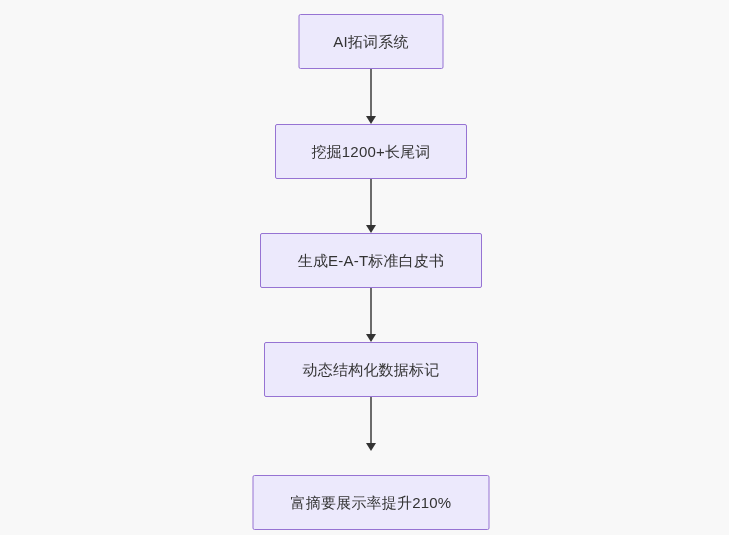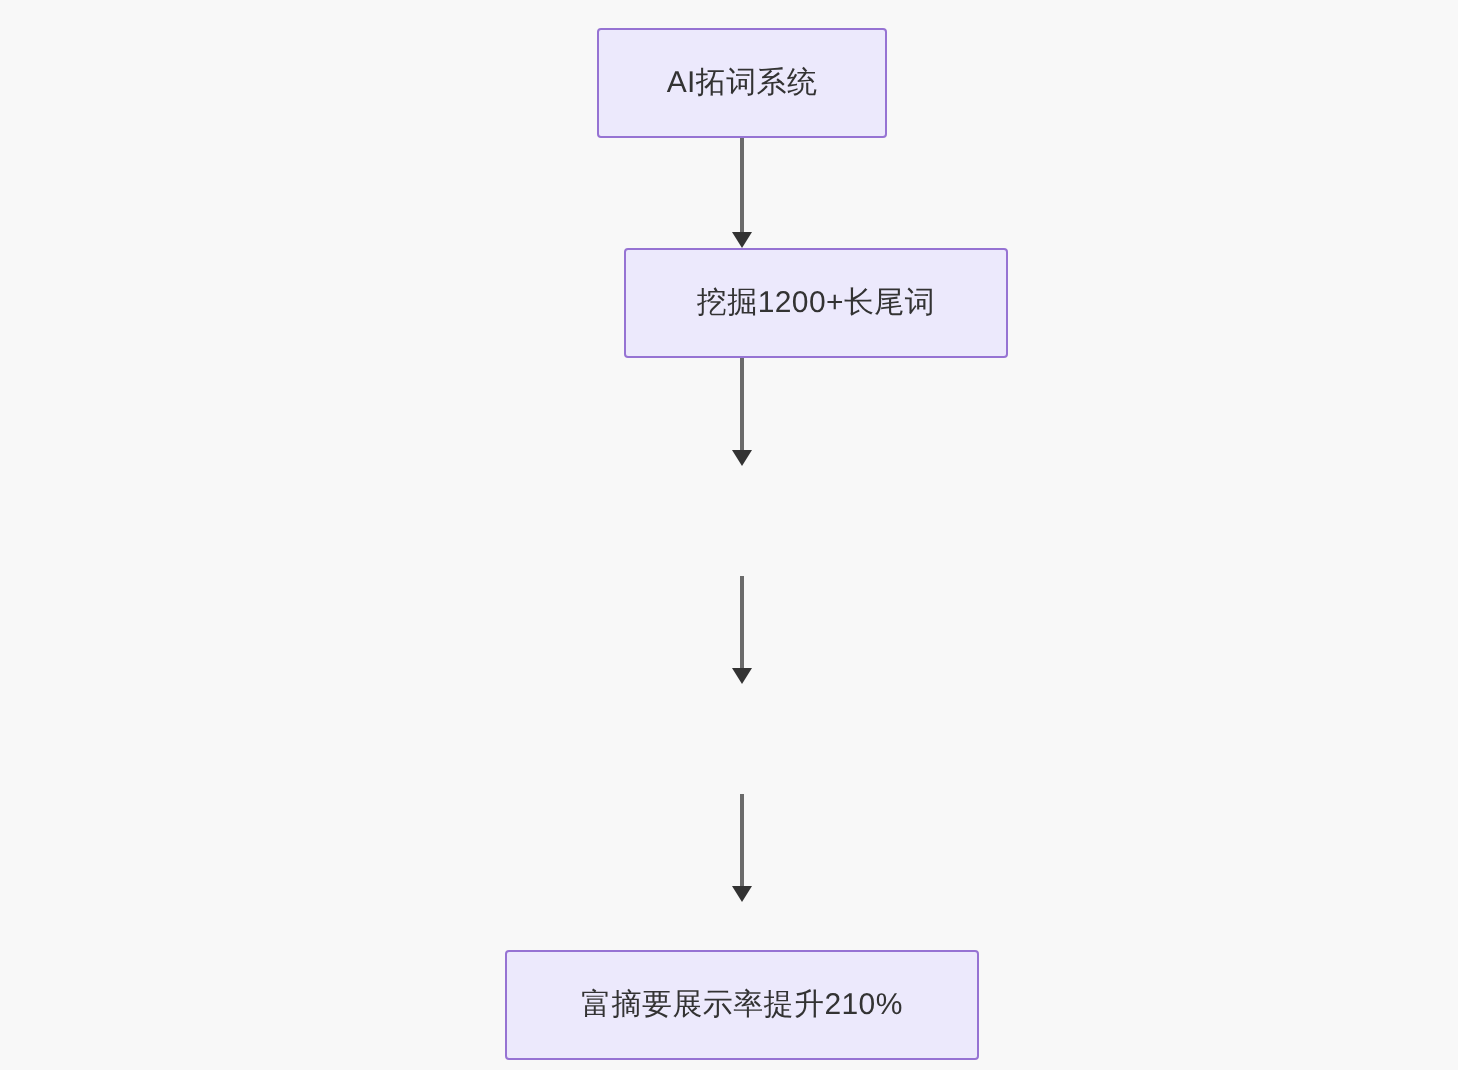--- a/index.html
+++ b/index.html
@@ -38,21 +38,21 @@
   .node-label {
     color: #333333;
     font-size: 15px;
     line-height: 1;
     letter-spacing: 0.2px;
     white-space: nowrap;
     text-align: center;
   }
 
   .node-1 { width: 145px; top: 14px;  }
-  .node-2 { width: 192px; top: 124px; margin-left: 37px; }
+  .node-2 { width: 192px; top: 124px; }
   .node-3 { width: 222px; top: 233px; }
   .node-4 { width: 214px; top: 342px; }
   .node-5 { width: 237px; top: 475px; }
 
   
   .edge {
     position: absolute;
     left: 371px;
     transform: translateX(-50%);
     width: 16px;
@@ -103,26 +103,32 @@
 
   <div class="node node-2">
     <span class="node-label">挖掘1200+长尾词</span>
   </div>
 
   <div class="edge edge-2">
     <div class="edge-line"></div>
     <div class="edge-head"></div>
   </div>
 
+  <div class="node node-3">
+    <span class="node-label">生成E-A-T标准白皮书</span>
+  </div>
 
   <div class="edge edge-3">
     <div class="edge-line"></div>
     <div class="edge-head"></div>
   </div>
 
+  <div class="node node-4">
+    <span class="node-label">动态结构化数据标记</span>
+  </div>
 
   <div class="edge edge-4">
     <div class="edge-line"></div>
     <div class="edge-head"></div>
   </div>
 
   <div class="node node-5">
     <span class="node-label">富摘要展示率提升210%</span>
   </div>
 

